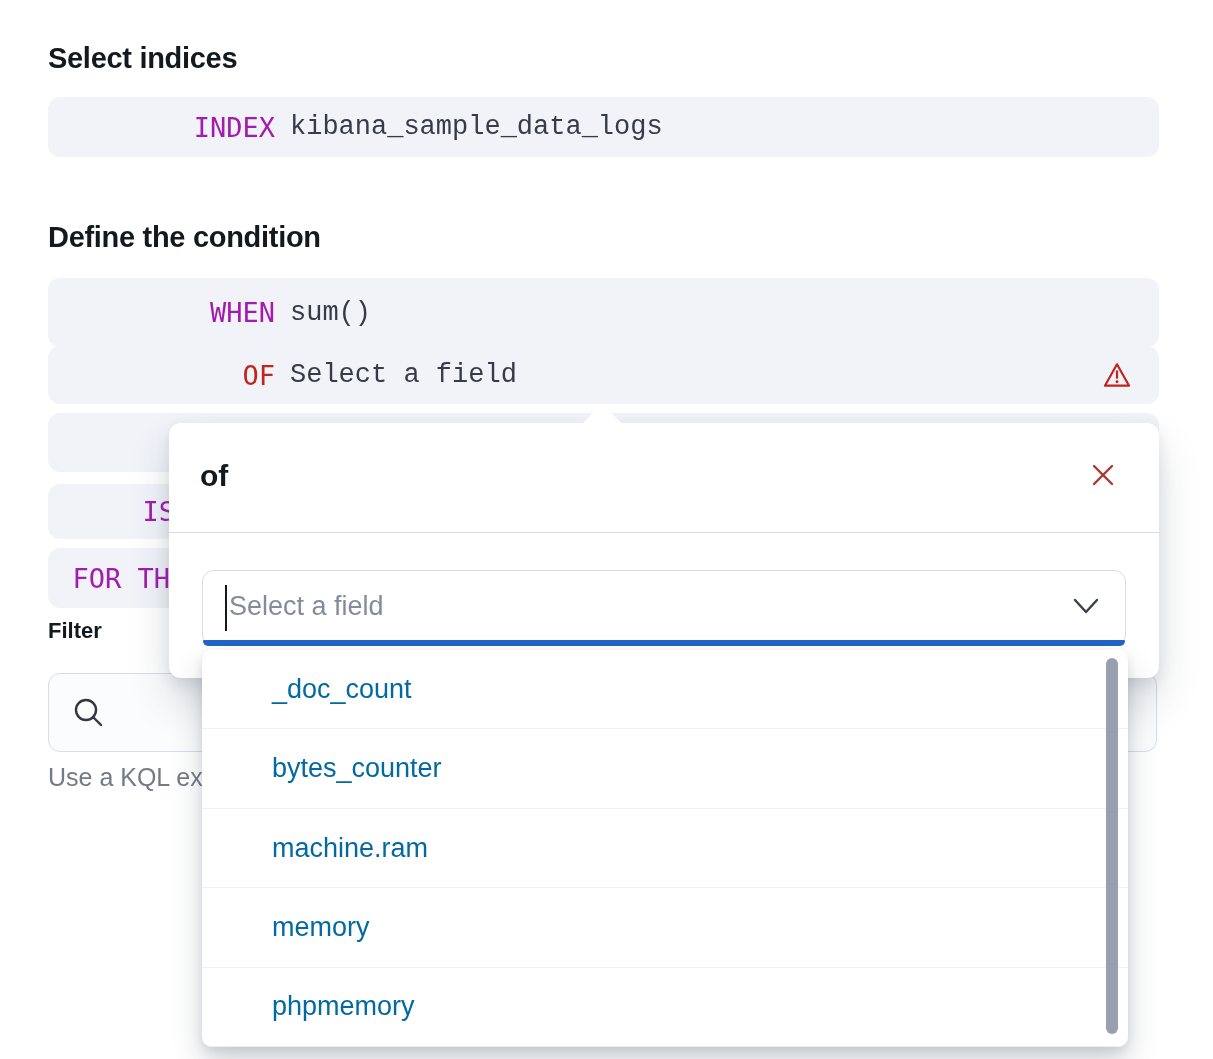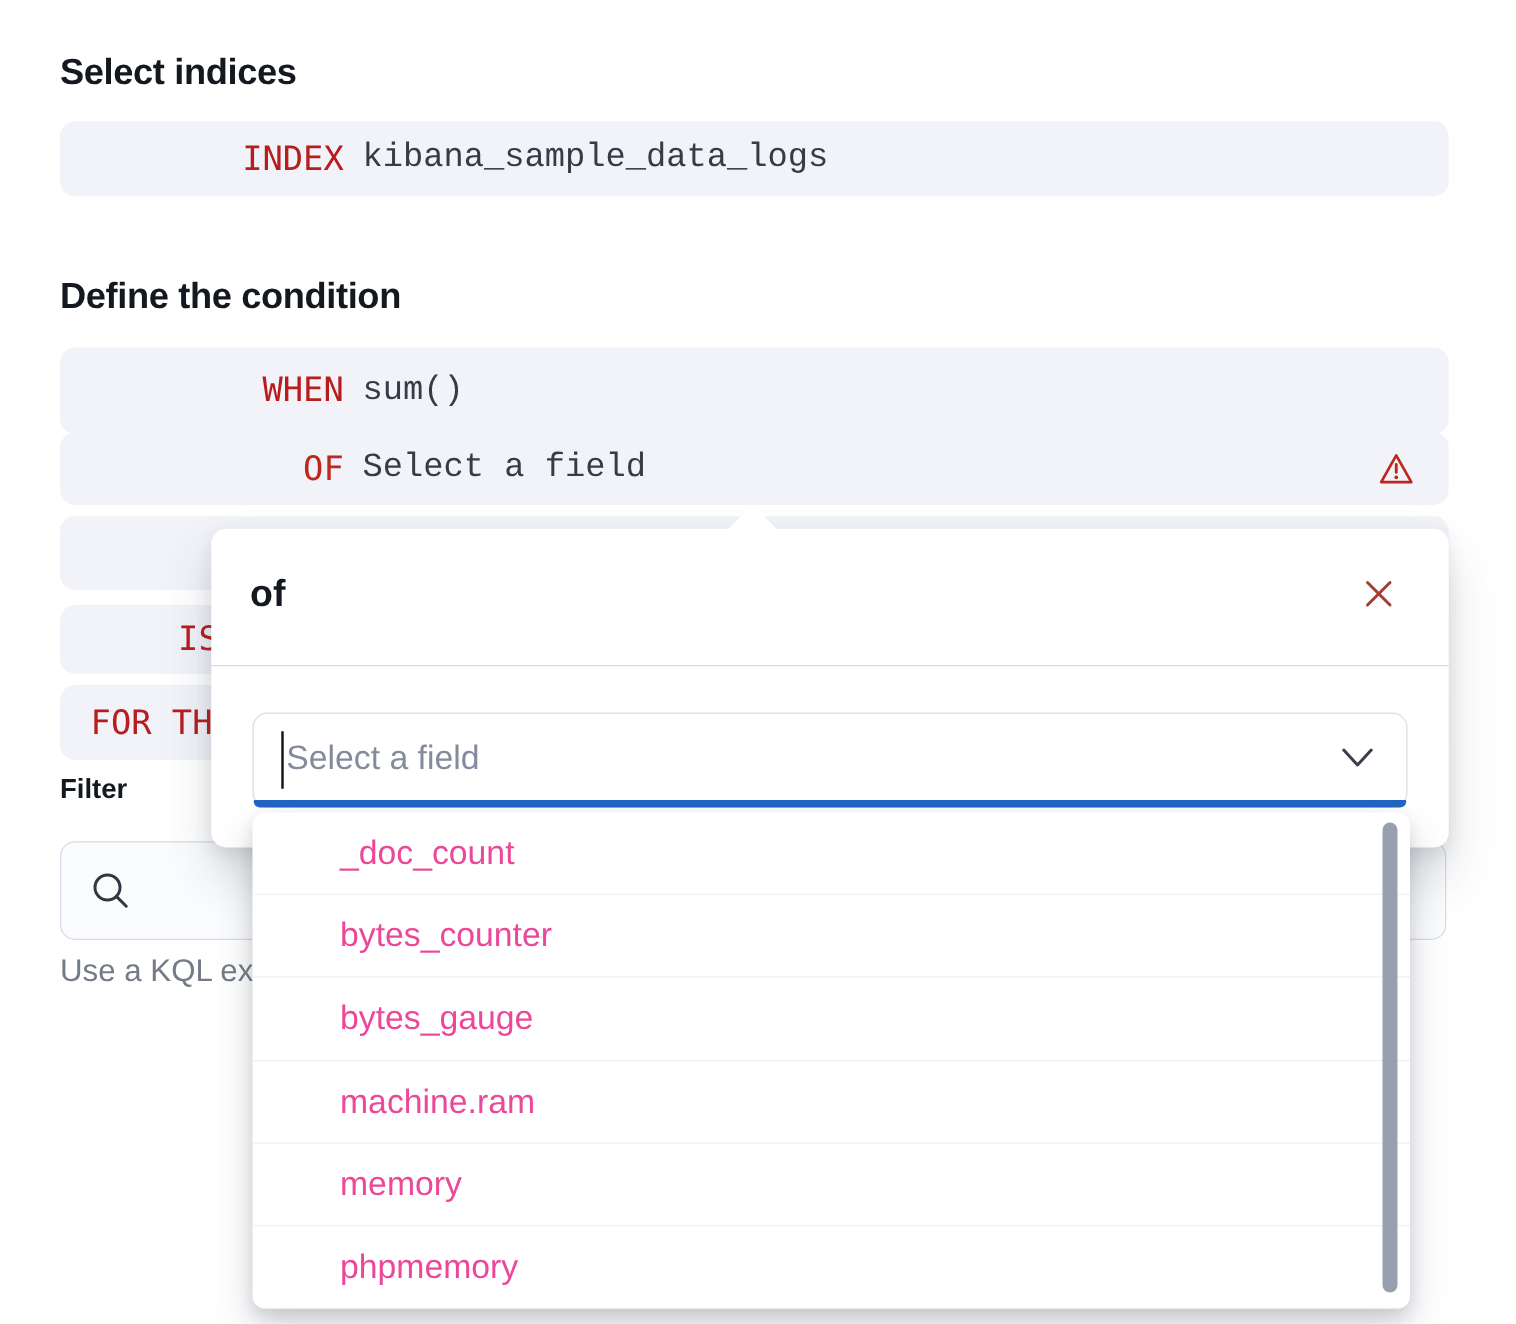--- a/index.html
+++ b/index.html
@@ -16,21 +16,21 @@
   
   .expr-row { position:absolute; left:48px; width:1111px; background:#f1f3f9;
               border-radius:12px; display:flex; align-items:center;
               font-family:"DejaVu Sans Mono", monospace; font-size:27px; color:#363b47; }
   .row-index   { top:97px;  height:60px; }
   .row-when    { top:278px; height:69px; }
   .row-of      { top:346px; height:58px; }
   .row-grouped { top:413px; height:59px; }
   .row-is      { top:484px; height:55px; }
   .row-for     { top:548px; height:60px; }
-  .kw  { display:inline-block; width:227px; text-align:right; color:#b91c1c; white-space:pre; }
+  .kw  { display:inline-block; width:227px; text-align:right; color:#a21caf; white-space:pre; }
   .kw-danger { color:#bd271e; }
   .kw-is  { width:127px; }
   .kw-for { width:122px;text-align:right; }
   .val { margin-left:15px; white-space:pre;font-family:Liberation Mono, monospace; }
 
   .warn-icon { position:absolute; right:28px; top:15px; width:28px; height:28px; }
 
   
   .filter-label { position:absolute; left:48px; top:618px; font-size:22px;
                   font-weight:700; color:#14181f; }
@@ -61,21 +61,21 @@
   .combo-placeholder { position:absolute; left:26px; top:0; line-height:70px;
                        font-size:27px; color:#848b9c; }
   .chevron-icon { position:absolute; right:24px; top:23px; width:30px; height:24px; }
 
   
   .dropdown { position:absolute; left:202px; top:650px; width:926px; height:397px;
               background:#ffffff; border-radius:10px; overflow:hidden; z-index:20;
               display:flex; flex-direction:column;
               box-shadow:0 16px 30px rgba(55,65,82,.22), 0 4px 10px rgba(55,65,82,.12); }
   .option { flex:1; display:flex; align-items:center; padding-left:70px;
-            font-size:27px; color:#ec4899; border-bottom:1px solid #edf0f5; cursor:pointer; }
+            font-size:27px; color:#0369a1; border-bottom:1px solid #edf0f5; cursor:pointer; }
   .option:last-child { border-bottom:none; }
   .scroll-thumb { position:absolute; right:10px; top:8px; width:12px; height:376px;
                   background:#98a0b0; border-radius:6px; }
 </style>
 </head>
 <body>
 
 <div class="stage">
 
   <div class="section-heading h-indices">Select indices</div>
@@ -137,20 +137,19 @@
       <div class="combo-placeholder">Select a field</div>
       <svg class="chevron-icon" viewBox="0 0 30 24" fill="none">
         <polyline points="4,6 15,18 26,6" stroke="#3a3f4b" stroke-width="2.4" stroke-linecap="round" stroke-linejoin="round"></polyline>
       </svg>
     </div>
   </div>
 
   <div class="dropdown">
     <div class="option">_doc_count</div>
     <div class="option">bytes_counter</div>
-    <div class="option">bytes_gauge</div>
     <div class="option">machine.ram</div>
     <div class="option">memory</div>
     <div class="option">phpmemory</div>
     <div class="scroll-thumb"></div>
   </div>
 
 </div>
 
 </body></html>

